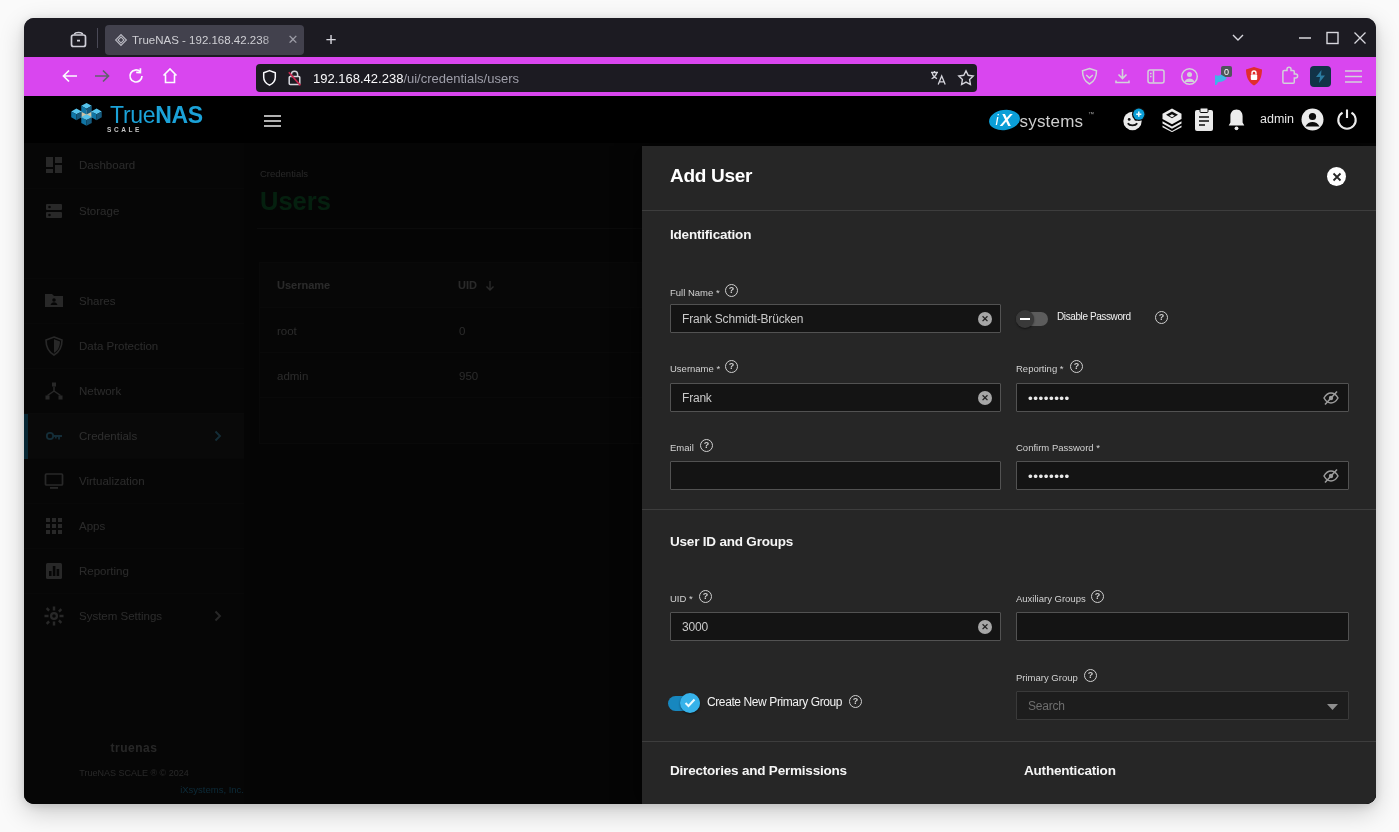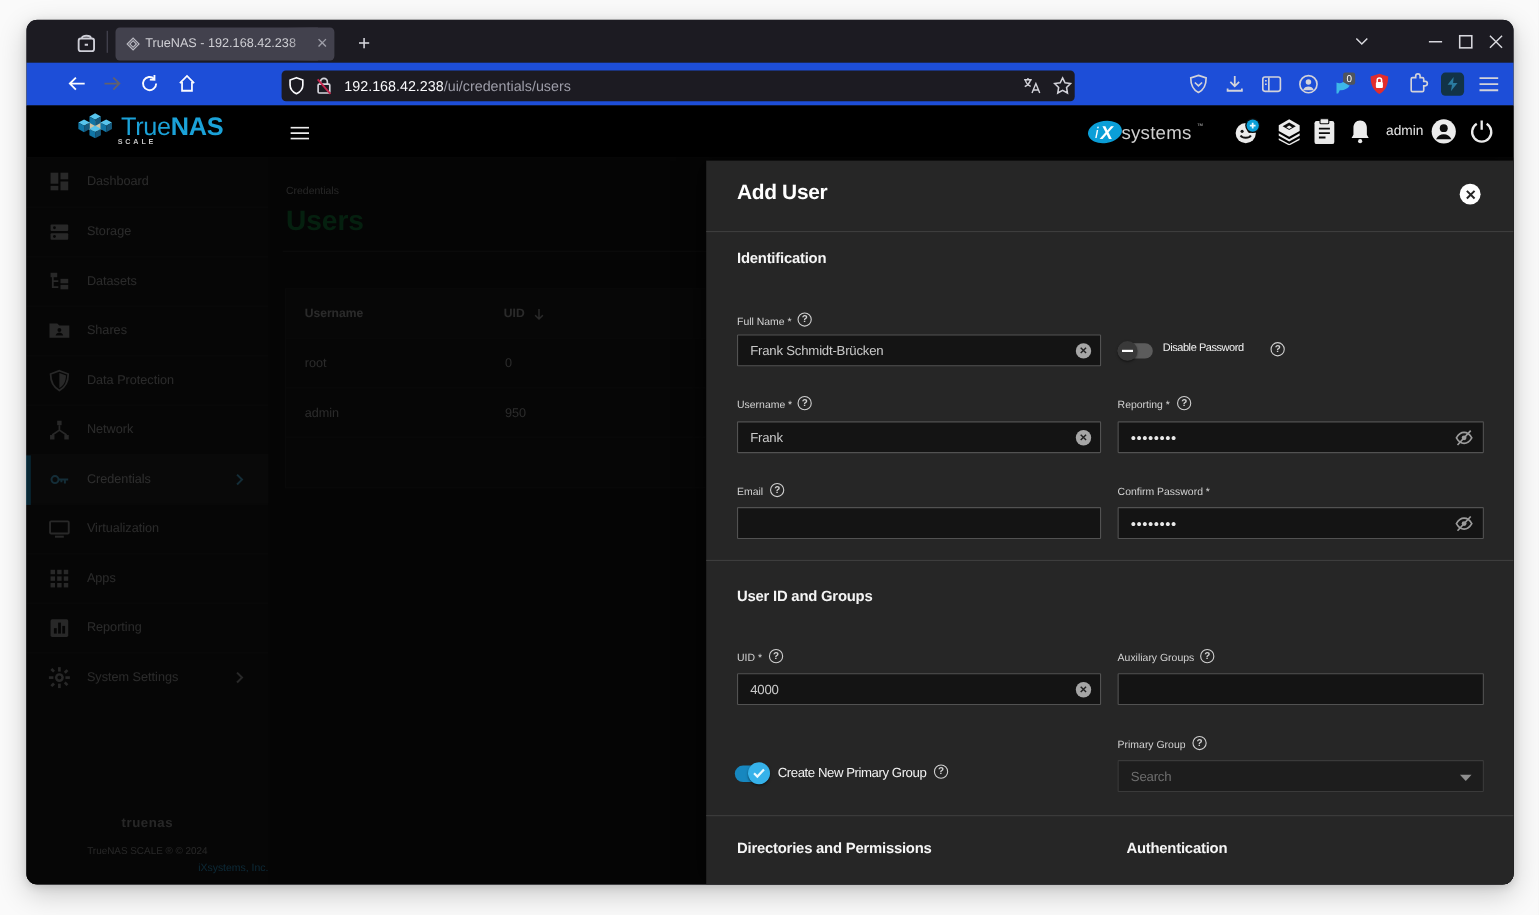--- a/index.html
+++ b/index.html
@@ -16,21 +16,21 @@
 .tabtitle { position:absolute; left:27px; top:9px; font-size:11.5px; color:#cfcfd4;
   white-space:nowrap; width:148px; overflow:hidden; }
 .tabfade { position:absolute; right:15px; top:0; width:28px; height:30px;
   background:linear-gradient(90deg, rgba(66,65,77,0), #42414d 80%); }
 .tabx { position:absolute; right:4px; top:8px; width:14px; height:14px; color:#9d9da7;
   font-size:13px; line-height:14px; text-align:center; }
 .tabsep { position:absolute; left:73px; top:10px; width:1px; height:20px; background:#4a4956; }
 .newtab { position:absolute; left:293px; top:8px; width:28px; height:28px; color:#d6d6dd;
   font-size:19px; font-weight:400; text-align:center; line-height:27px; }
 .wctl { position:absolute; top:13px; color:#d8d8de; }
-.toolbar { position:absolute; left:0; top:39px; width:100%; height:39px; background:#1d4ed8; }
+.toolbar { position:absolute; left:0; top:39px; width:100%; height:39px; background:#d946ef; }
 .urlbox { position:absolute; left:232px; top:7px; width:721px; height:28px;
   background:#1c1b22; border-radius:4px; }
 .urltext { position:absolute; left:57px; top:8px; font-size:13px; color:#f9f9fb; white-space:nowrap; line-height:1.1; }
 .urltext .path { color:#9e9ea9; }
 
 .app { position:absolute; left:0; top:78px; width:1352px; height:708px; background:#141414; }
 .topbar { position:absolute; left:0; top:0; width:100%; height:47px; background:#000000; }
 .sidebar { position:absolute; left:0; top:47px; width:220px; height:661px; background:#1b1b1b; }
 .content { position:absolute; left:220px; top:47px; width:1132px; height:661px; background:#151515; }
 .navitem { position:absolute; left:0; width:220px; height:45px; border-top:1px solid rgba(255,255,255,0.035); }
@@ -214,34 +214,20 @@
         <svg class="nicon" viewBox="0 0 22 22">
             <g fill="#a0a0a0">
               <rect x="3" y="4" width="16" height="6" rx="1"></rect>
               <rect x="3" y="12" width="16" height="6" rx="1"></rect>
             </g>
             <circle cx="6.5" cy="7" r="1.3" fill="#1b1b1b"></circle>
             <circle cx="6.5" cy="15" r="1.3" fill="#1b1b1b"></circle>
           </svg>
         <div class="nlabel">Storage</div>
       </div>
-      <div class="navitem" style="top:90px">
-        <svg class="nicon" viewBox="0 0 22 22">
-            <g stroke="#a0a0a0" stroke-width="1.6" fill="none">
-              <path d="M5 6 V16 H10"></path>
-              <path d="M5 10.5 H10"></path>
-            </g>
-            <g fill="#a0a0a0">
-              <rect x="3" y="3" width="6" height="4"></rect>
-              <rect x="12" y="8.5" width="7" height="4"></rect>
-              <rect x="12" y="14" width="7" height="4"></rect>
-            </g>
-          </svg>
-        <div class="nlabel">Datasets</div>
-      </div>
       <div class="navitem" style="top:135px">
         <svg class="nicon" viewBox="0 0 22 22">
             <path d="M2 4 H9 L11 6 H20 V17 H2 Z" fill="#a0a0a0"></path>
             <circle cx="11" cy="10" r="1.8" fill="#1b1b1b"></circle>
             <path d="M7.5 15 C8.2 13 9.5 12.3 11 12.3 C12.5 12.3 13.8 13 14.5 15 Z" fill="#1b1b1b"></path>
           </svg>
         <div class="nlabel">Shares</div>
       </div>
       <div class="navitem" style="top:180px">
         <svg class="nicon" viewBox="0 0 22 22">
@@ -469,21 +455,21 @@
           <line x1="3" y1="14.5" x2="15" y2="1.5" stroke="#9c9c9c" stroke-width="1.5"></line>
         </svg>
       </div>
 
       <div class="pdiv" style="top:363px"></div>
       <div class="sect" style="left:28px;top:388px">User ID and Groups</div>
 
       <div class="flabel" style="left:28px;top:447px">UID *</div>
       <span class="help" style="left:57px;top:444px">?</span>
       <div class="finput" style="left:28px;top:466px">
-        <div class="ival">4000</div>
+        <div class="ival">3000</div>
         <span class="clearx">✕</span>
       </div>
       <div class="flabel" style="left:374px;top:447px">Auxiliary Groups</div>
       <span class="help" style="left:449px;top:444px">?</span>
       <div class="finput" style="left:374px;top:466px;width:333px"></div>
 
       <div class="flabel" style="left:374px;top:526px">Primary Group</div>
       <span class="help" style="left:442px;top:523px">?</span>
       <div class="finput" style="left:374px;top:545px;width:333px;background:#1d1d1d;border-color:#3a3a3a">
         <div class="ival" style="color:#6e6e6e">Search</div>

